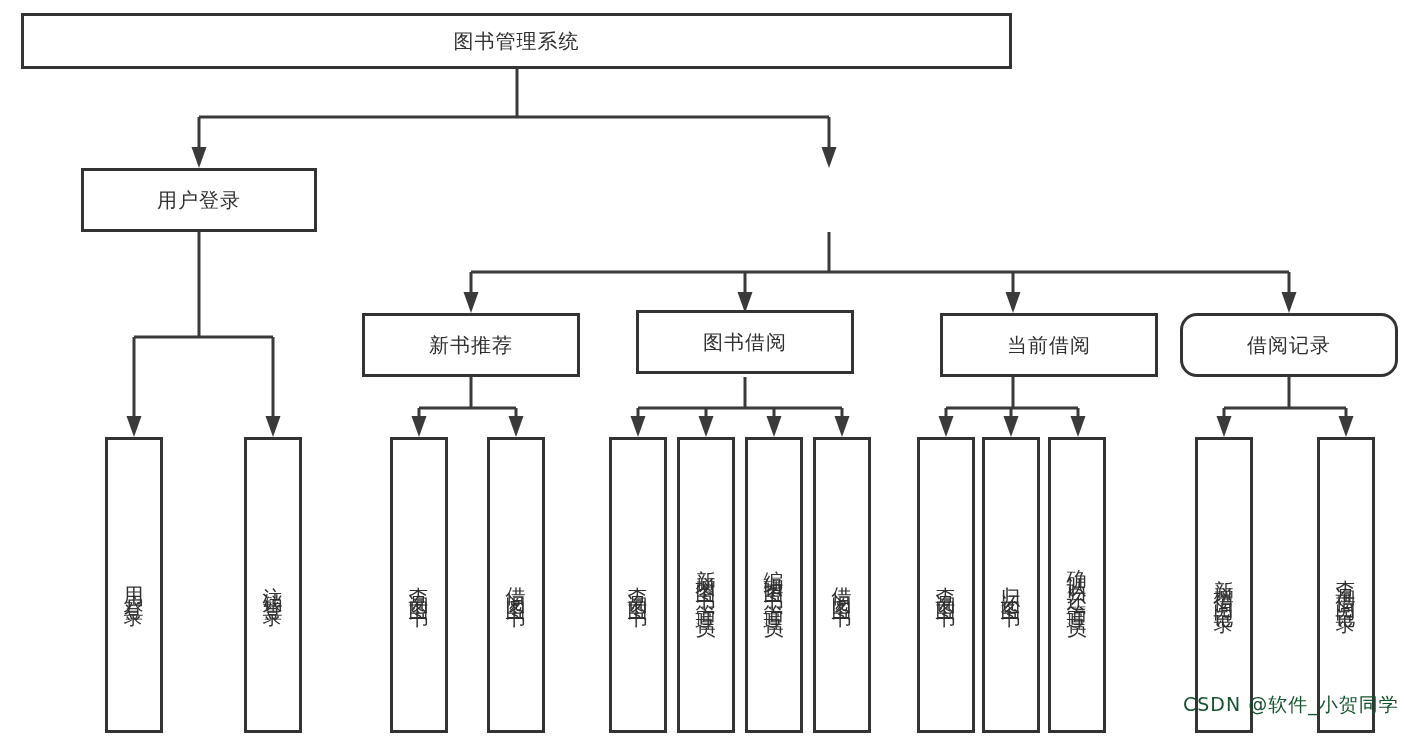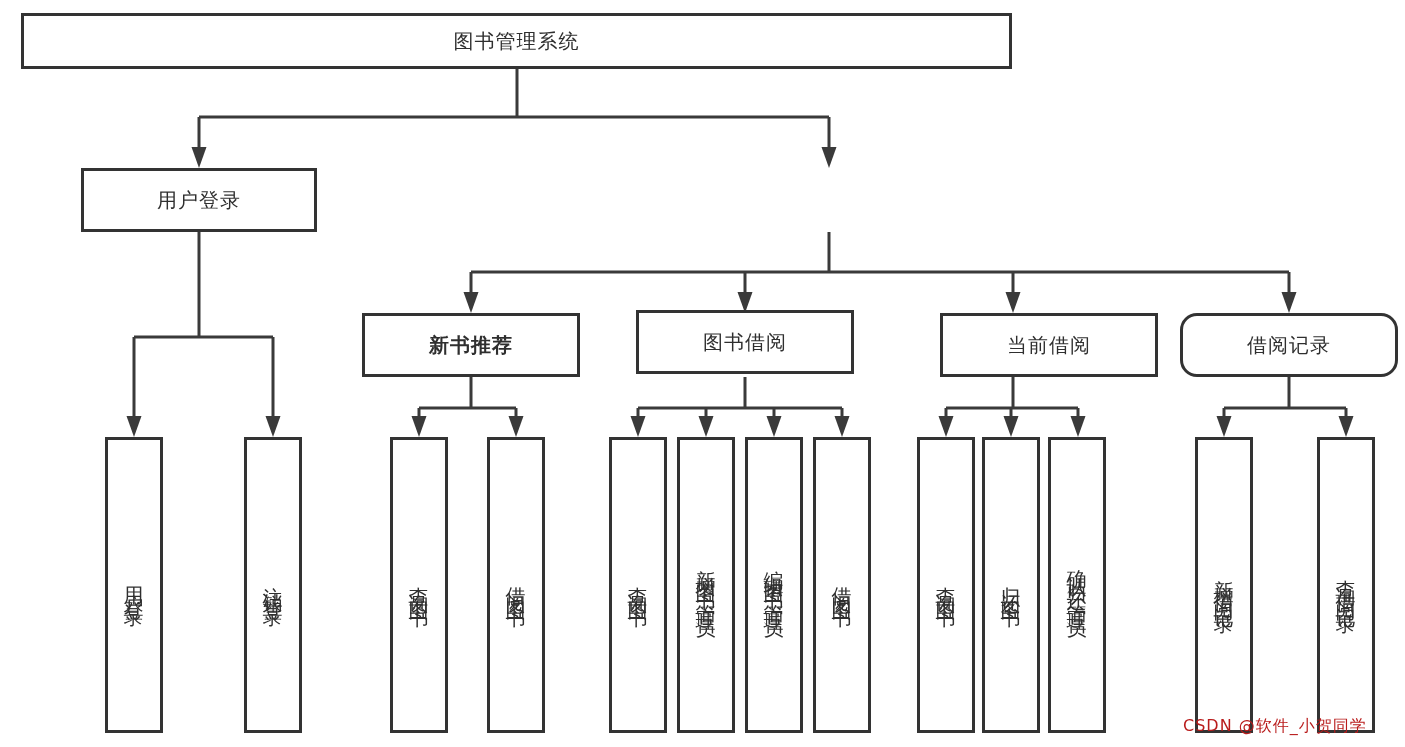--- a/index.html
+++ b/index.html
@@ -36,21 +36,21 @@
     letter-spacing: 7px;
     line-height: 1;
     font-size: 20px;
   }
   
   .n-root   { left: 21px;  top: 13px;  width: 991px; height: 56px; }
   
   .n-l1-0   { left: 81px;  top: 168px; width: 236px; height: 64px; }
   .n-l1-1   { left: 711px; top: 168px; width: 236px; height: 64px; }
   
-  .n-l2-0   { left: 362px;  top: 313px; width: 218px; height: 64px; font-weight: bold; }
+  .n-l2-0   { left: 362px;  top: 313px; width: 218px; height: 64px; }
   .n-l2-1   { left: 636px;  top: 310px; width: 218px; height: 64px; }
   .n-l2-2   { left: 904px;  top: 313px; width: 218px; height: 64px; margin-left: 36px; }
   .n-l2-3   { left: 1180px; top: 313px; width: 218px; height: 64px; border-radius: 17px; }
   
   .leaf { top: 437px; width: 58px; height: 296px; }
   .g1-0 { left: 105px; }
   .g1-1 { left: 244px; }
   .g2-0 { left: 390px; }
   .g2-1 { left: 487px; }
   .g3-0 { left: 609px; }
@@ -58,23 +58,23 @@
   .g3-2 { left: 745px; }
   .g3-3 { left: 813px; }
   .g4-0 { left: 917px; }
   .g4-1 { left: 982px; }
   .g4-2 { left: 1048px; }
   .g5-0 { left: 1195px; }
   .g5-1 { left: 1317px; }
   #watermark {
     position: absolute;
     left: 1183px;
-    top: 716px;
-    font-size: 16px;
-    color: #b91c1c;
+    top: 692px;
+    font-size: 19px;
+    color: #14532d;
     letter-spacing: 1px;
     white-space: nowrap;
     z-index: 5;
   }
 </style>
 </head>
 <body>
 
 <div id="canvas">
 

